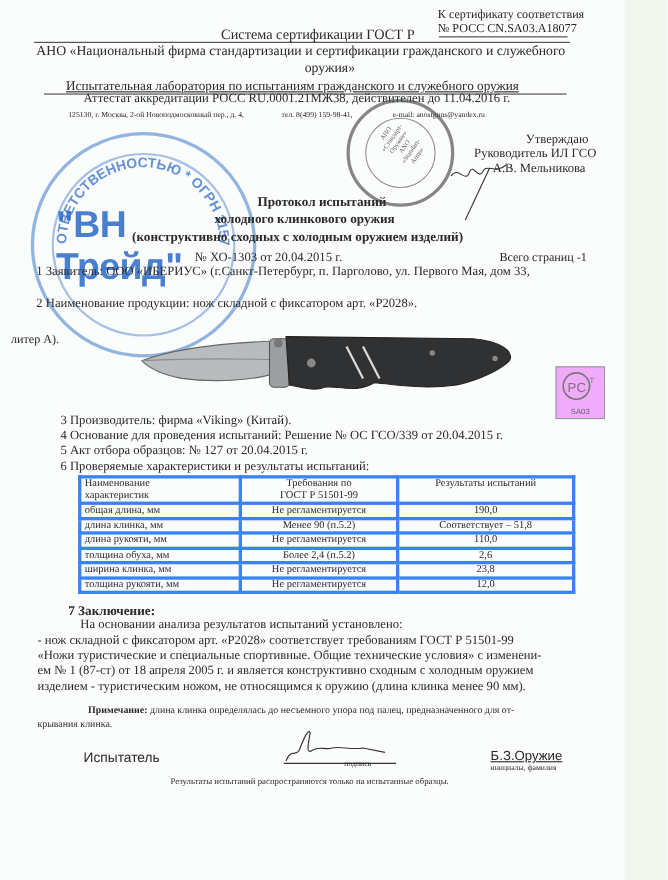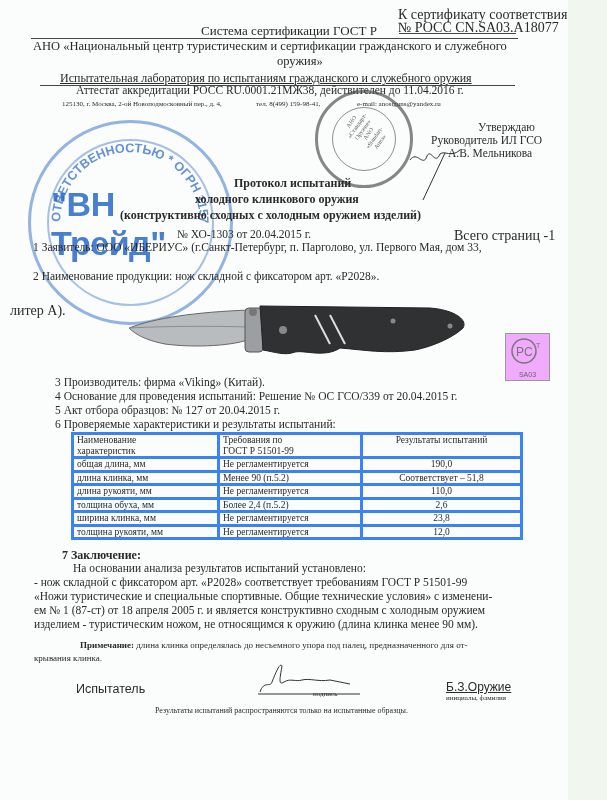--- a/index.html
+++ b/index.html
@@ -5,21 +5,21 @@
   html, body { margin: 0; padding: 0; }
   body {
     width: 607px; height: 800px; overflow: hidden; position: relative;
     background: #f7f9f8;
     font-family: "Liberation Serif", serif; color: #2a2a2a;
   }
   .page { position: absolute; left: 0; top: 0; width: 568px; height: 800px; background: #fbfcfc; }
   .rightstrip { position: absolute; left: 568px; top: 0; width: 39px; height: 800px; background: #f1f7ef; }
   .abs { position: absolute; white-space: nowrap; }
   .t11 { font-size: 11.5px; }
-  .t10 { font-size: 14px; }
+  .t10 { font-size: 11px; }
   .t9 { font-size: 9px; }
   .t7 { font-size: 7px; }
   .bold { font-weight: bold; }
   .hr { position: absolute; height: 1px; background: #444; }
 
   
   .stamp-blue { position: absolute; left: 28px; top: 120px; width: 205px; height: 205px; border-radius: 50%;
     border: 3px solid rgba(60,120,200,0.55); box-sizing: border-box; }
   .stamp-blue .inner { position: absolute; left: 16px; top: 16px; right: 16px; bottom: 16px; border-radius: 50%;
     border: 2px solid rgba(60,120,200,0.45); }
@@ -36,37 +36,37 @@
 
   
   .gost { position: absolute; left: 505px; top: 333px; width: 45px; height: 48px; border: 1px solid #999; box-sizing: border-box; background: #f0abfc; }
   .gost .lbl { position: absolute; left: 0; right: 0; bottom: 2px; text-align: center; font-family: "Liberation Sans", sans-serif; font-size: 7px; color: #666; }
 
   
   table.spec { position: absolute; left: 71px; top: 432px; border-collapse: collapse; font-size: 9.5px; }
   table.spec td, table.spec th { border: 3px solid #3b82f6; padding: 0 3px; line-height: 10.5px; font-weight: normal; }
   table.spec th { vertical-align: top; }
   .c1 { width: 137px; text-align: left; }
-  .c2 { width: 134px; text-align: left; }
+  .c2 { width: 134px; text-align: center; }
   .c3 { width: 151px; text-align: center; }
 
   .sigmark { position: absolute; }
 </style>
 </head>
 <body>
 
 <div class="page"></div>
 <div class="rightstrip"></div>
 
 <div class="abs t10" style="left:398px; top:7px;">К сертификату соответствия</div>
 <div class="abs t10" style="left:398px; top:20px;">№ РОСС CN.SA03.A18077</div>
 <div class="abs" style="left:201px; top:23px; font-size:13px;">Система сертификации ГОСТ Р</div>
 <div class="hr" style="left:399px; top:33px; width:117px;"></div>
 <div class="hr" style="left:31px; top:38px; width:487px;"></div>
-<div class="abs" style="left:33px; top:39px; font-size:12.5px;">АНО «Национальный центр туристическим и сертификации гражданского и служебного</div>
+<div class="abs" style="left:33px; top:39px; font-size:12.5px;">АНО «Национальный фирма стандартизации и сертификации гражданского и служебного</div>
 <div class="abs" style="left:277px; top:54px; font-size:12.5px;">оружия»</div>
 <div class="abs" style="left:60px; top:71px; font-size:12px; text-decoration:underline;">Испытательная лаборатория по испытаниям гражданского и служебного оружия</div>
 <div class="hr" style="left:40px; top:85px; width:475px;"></div>
 <div class="abs t11" style="left:76px; top:84px;">Аттестат аккредитации РОСС RU.0001.21МЖ38, действителен до 11.04.2016 г.</div>
 <div class="abs t7" style="left:62px; top:100px;">125130, г. Москва, 2-ой Новоподмосковный пер., д. 4,</div>
 <div class="abs t7" style="left:256px; top:100px;">тел. 8(499) 159-98-41,</div>
 <div class="abs t7" style="left:357px; top:100px;">e-mail: anostguns@yandex.ru</div>
 
 <div class="stamp-blue">
   <div class="inner"></div>

